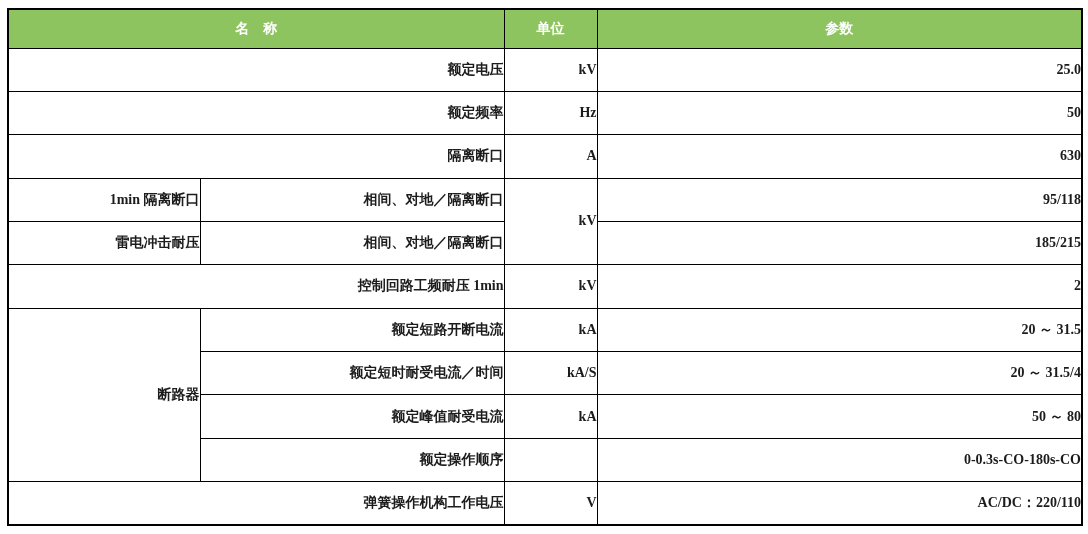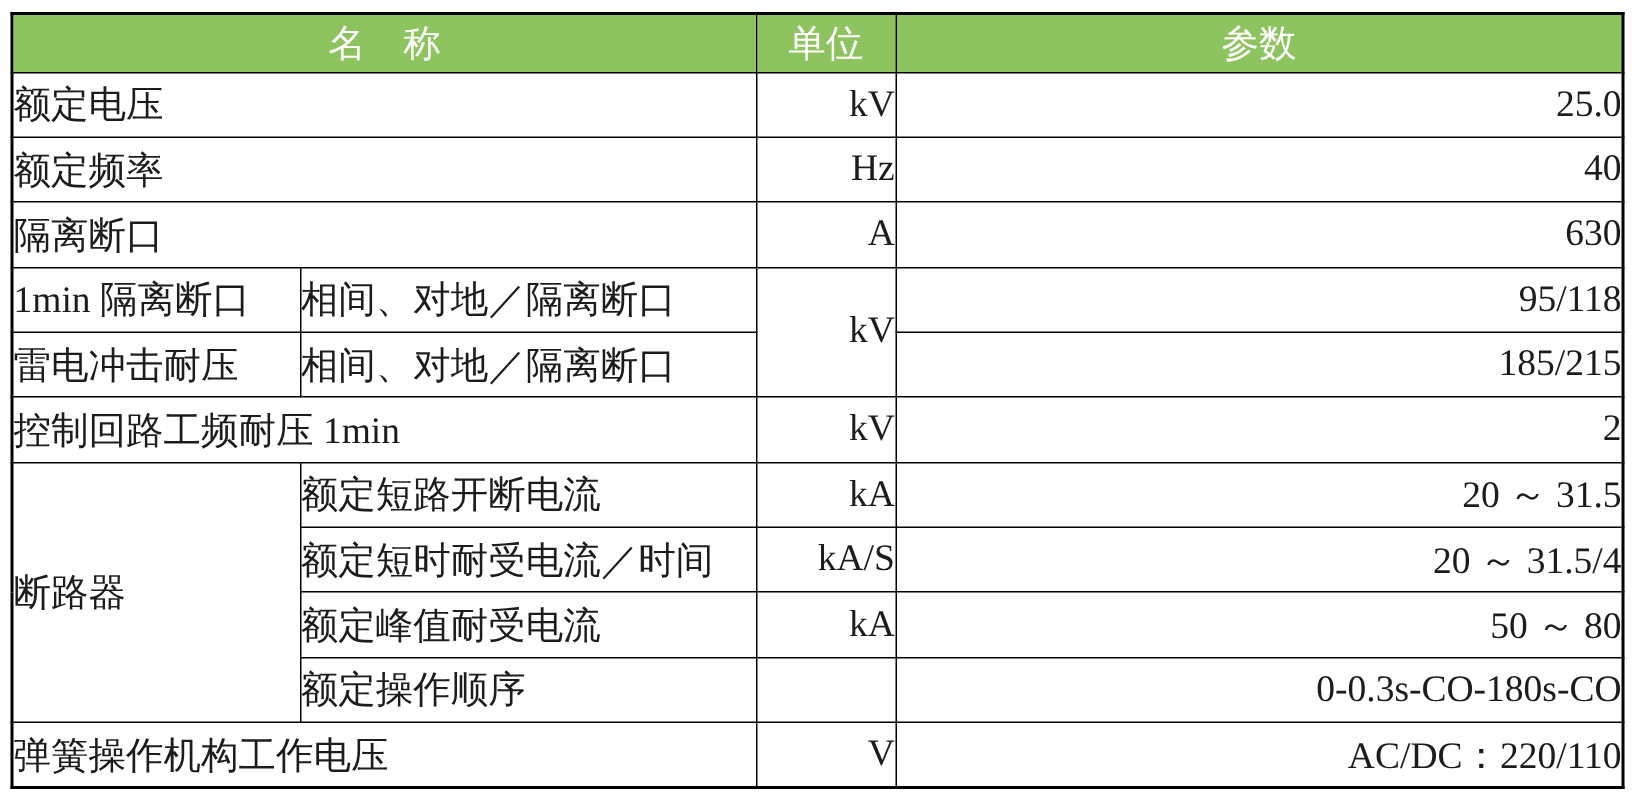--- a/index.html
+++ b/index.html
@@ -19,37 +19,37 @@
     top: 8px;
     width: 1074px;
     height: 518px;
     border-collapse: collapse;
     table-layout: fixed;
     border: 2px solid var(--border-color, #000000);
   }
   .spec th, .spec td {
     border: 1px solid var(--border-color, #000000);
     color: var(--body-text, #1c1c1c);
-    font-size: 25px;
-    font-weight: normal;
+    font-size: 14px;
+    font-weight: bold;
     padding: 0;
     vertical-align: middle;
     overflow: hidden;
     white-space: nowrap;
   }
   .spec thead tr { height: 39px; }
   .spec tbody tr { height: 43px; }
   .head {
     background: var(--header-bg, #8dc45f);
     color: var(--header-text, #ffffff) !important;
     text-align: center;
     font-size: 20px;
   }
   .name {
-    text-align: left;
+    text-align: right;
     padding-left: 18px;
   }
   .center {
     text-align: right;
   }
 </style>
 </head>
 <body>
 
 <table class="spec">
@@ -68,21 +68,21 @@
   </thead>
   <tbody>
     <tr>
       <td colspan="2" class="name">额定电压</td>
       <td class="center">kV</td>
       <td class="center">25.0</td>
     </tr>
     <tr>
       <td colspan="2" class="name">额定频率</td>
       <td class="center">Hz</td>
-      <td class="center">40</td>
+      <td class="center">50</td>
     </tr>
     <tr>
       <td colspan="2" class="name">隔离断口</td>
       <td class="center">A</td>
       <td class="center">630</td>
     </tr>
     <tr>
       <td class="name">1min 隔离断口</td>
       <td class="name">相间、对地／隔离断口</td>
       <td rowspan="2" class="center">kV</td>

